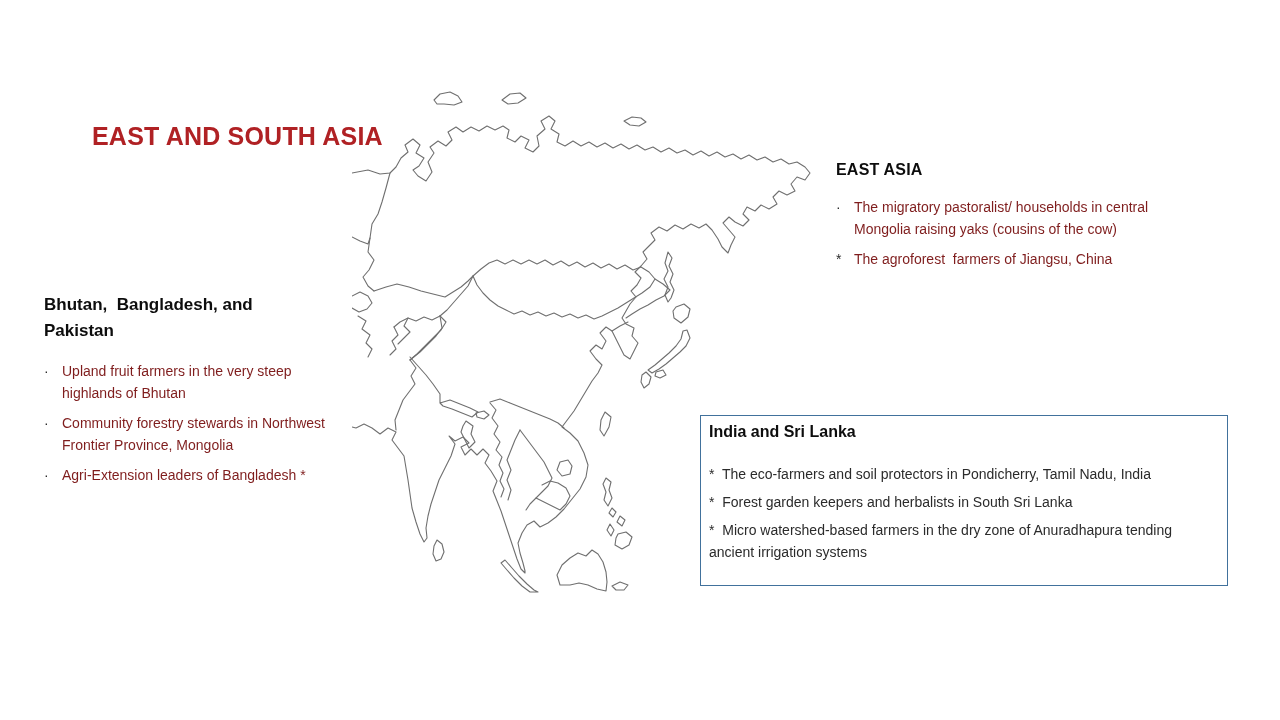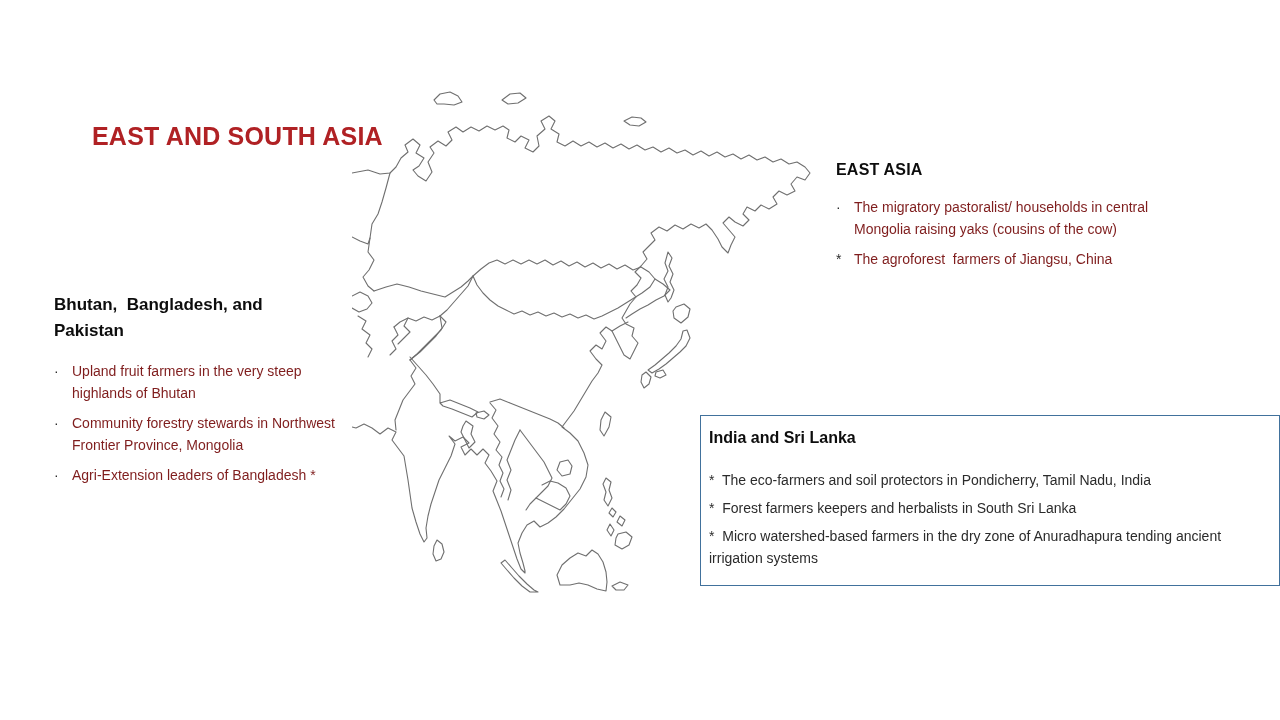--- a/index.html
+++ b/index.html
@@ -22,29 +22,29 @@
   .bullet-marker{flex:0 0 18px;color:#2b2b2b;font-size:14px;line-height:22px;text-align:left;}
   .bullet-text{flex:1;color:#7f1d1d;font-size:14px;line-height:22px;white-space:pre-wrap;}
 
   
   .east-asia{position:absolute;left:836px;top:160px;width:352px;}
   .east-asia .section-heading{font-size:16px;line-height:20px;margin-bottom:16px;letter-spacing:.2px;}
   .east-asia .bullet-item{margin-bottom:8px;}
   .east-asia .bullet-text{max-width:330px;}
 
   
-  .south-asia{position:absolute;left:54px;top:292px;width:300px;}
+  .south-asia{position:absolute;left:44px;top:292px;width:300px;}
   .south-asia .section-heading{font-size:17px;line-height:26px;margin-bottom:16px;max-width:262px;}
   .south-asia .bullet-item{margin-bottom:8px;}
   .south-asia .bullet-text{max-width:272px;}
 
   
   .india-box{
-    position:absolute;left:700px;top:415px;width:580px;height:171px;
-    border:1.5px solid #41719C;box-sizing:border-box;padding:12px 10px 6px 8px;background:#ffffff;
+    position:absolute;left:700px;top:415px;width:528px;height:171px;
+    border:1.5px solid #41719C;box-sizing:border-box;padding:6px 10px 6px 8px;background:#ffffff;
   }
   .india-box .section-heading{font-size:16px;line-height:20px;margin-bottom:21px;}
   .india-box .box-para{color:#2b2b2b;font-size:14px;line-height:22px;margin:0 0 6px 0;white-space:pre-wrap;}
 </style>
 </head>
 <body>
 
 <div class="canvas">
 
   <div class="slide-title">EAST AND SOUTH ASIA</div>
@@ -144,17 +144,17 @@
       <div class="bullet-item">
         <span class="bullet-marker">·</span>
         <span class="bullet-text">Agri-Extension leaders of Bangladesh *</span>
       </div>
     </div>
   </div>
 
   <div class="india-box">
     <div class="section-heading">India and Sri Lanka</div>
     <p class="box-para">*  The eco-farmers and soil protectors in Pondicherry, Tamil Nadu, India</p>
-    <p class="box-para">*  Forest farmers keepers and herbalists in South Sri Lanka</p>
+    <p class="box-para">*  Forest garden keepers and herbalists in South Sri Lanka</p>
     <p class="box-para">*  Micro watershed-based farmers in the dry zone of Anuradhapura tending ancient irrigation systems</p>
   </div>
 
 </div>
 
 </body></html>

